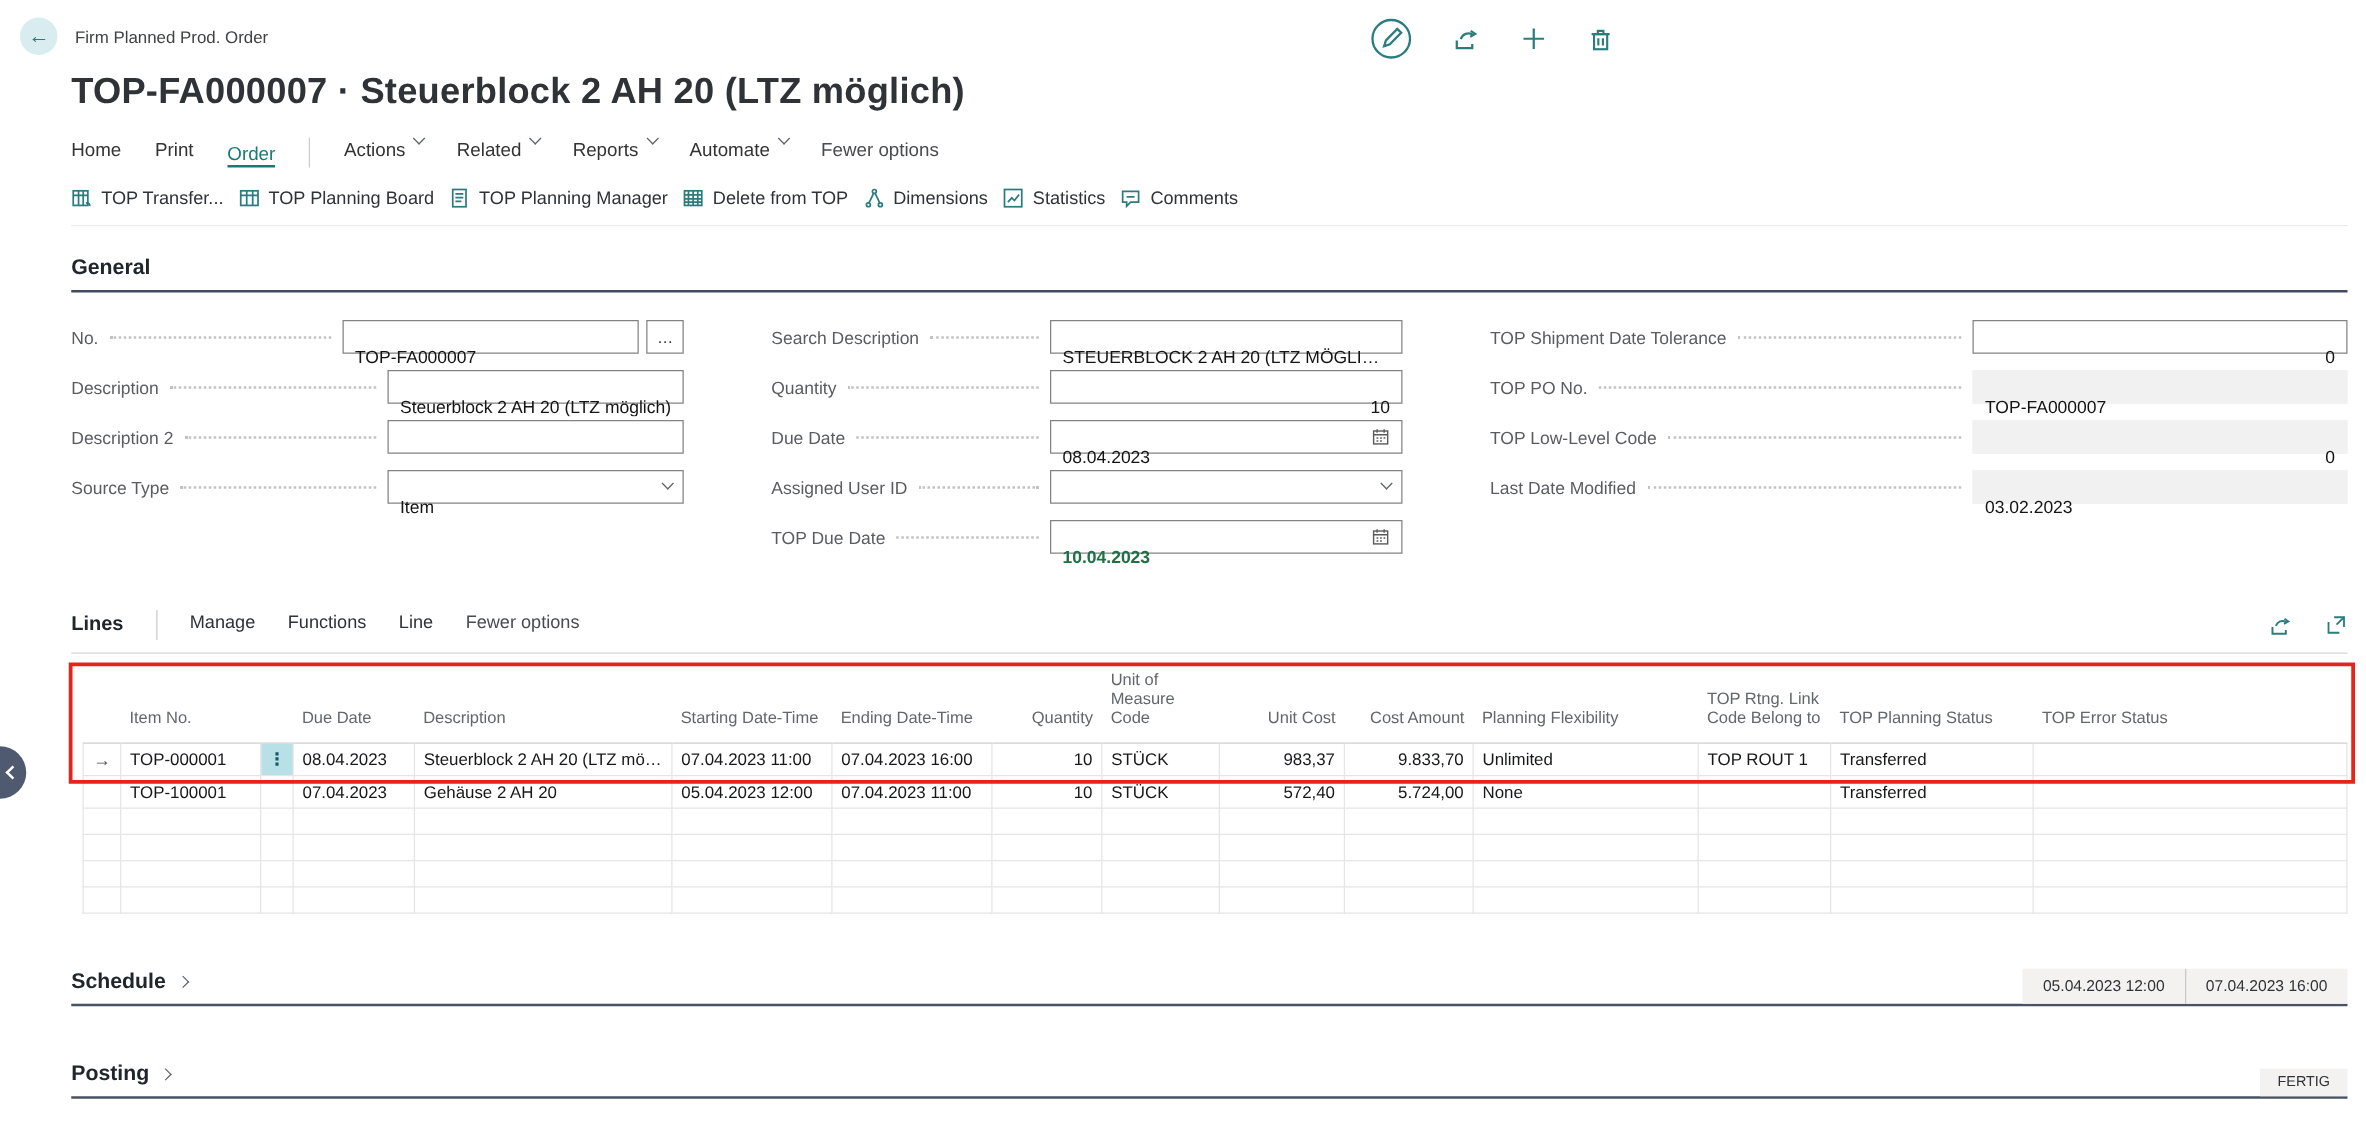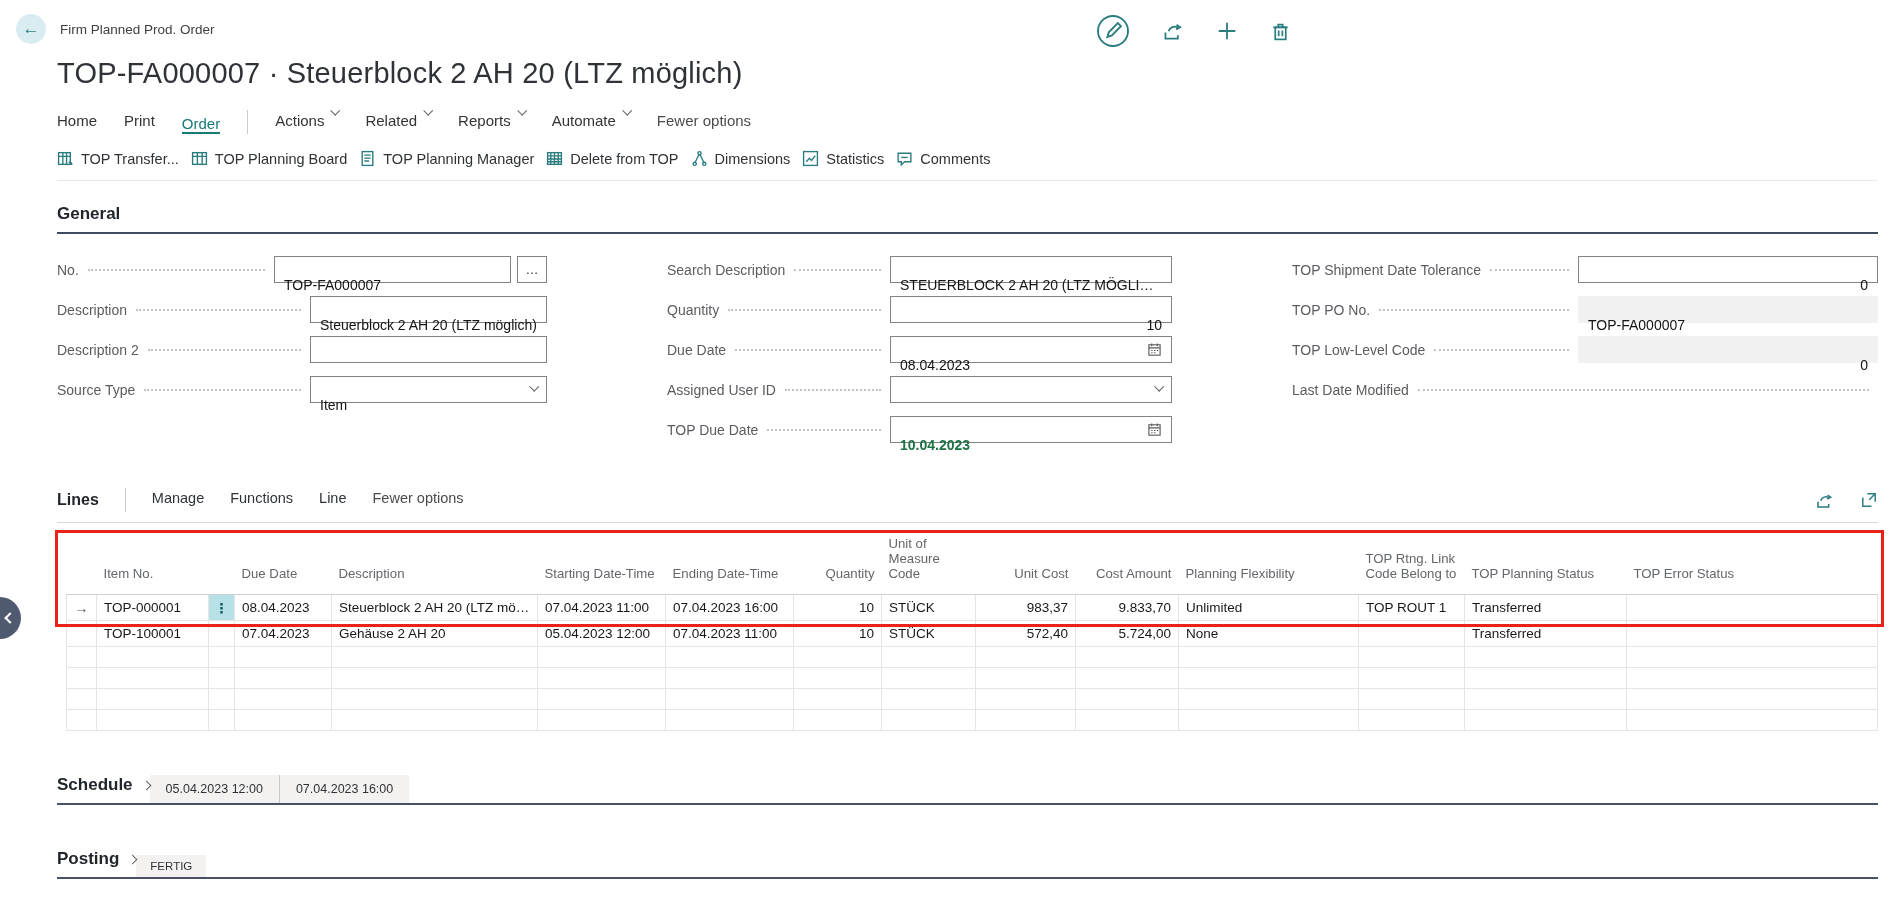--- a/index.html
+++ b/index.html
@@ -15,21 +15,21 @@
 
   
   .topbar { display:flex; align-items:center; padding:13px 0 0 16px; height:45px; }
   .back-btn { width:30px; height:30px; border-radius:50%; background:#d9edf0; color:#2a7c7f;
     display:flex; align-items:center; justify-content:center; font-size:17px; cursor:pointer; }
   .caption { margin-left:14px; font-size:13.5px; color:#3f4143; }
   .top-actions { position:absolute; top:14px; left:1096px; display:flex; gap:32px; align-items:center; }
   .top-actions .abtn { cursor:pointer; }
 
   
-  .page-title { margin:12px 0 0 57px; font-size:29px; font-weight:400; color:#2f3337; letter-spacing:.2px; }
+  .page-title { margin:12px 0 0 57px; font-size:29px; font-weight:700; color:#2f3337; letter-spacing:.2px; }
 
   
   .menu-row { display:flex; align-items:flex-end; gap:27px; margin:20px 0 0 57px; font-size:15px; color:#333; }
   .menu-item { display:flex; align-items:flex-start; gap:7px; padding-bottom:5px; cursor:pointer; }
   .menu-item.selected { color:#177a74; border-bottom:2px solid #177a74; padding-bottom:0; }
   .menu-item.dim { color:#494b4e; }
   .menu-div { width:1px; height:24px; background:#ccc; align-self:center; }
   .chev { width:7px; height:7px; border-right:1.4px solid #5f6368; border-bottom:1.4px solid #5f6368;
     transform:rotate(45deg) translateY(-1px); margin-top:-4px; }
   .chev-right { width:7px; height:7px; border-right:1.6px solid #5f6368; border-bottom:1.6px solid #5f6368;
@@ -38,21 +38,21 @@
   
   .toolbar-wrap { margin:0 15px 0 57px; border-bottom:1px solid #e9e9e9; }
   .toolbar-row { display:flex; align-items:center; gap:12px; padding:16px 0 13px; font-size:14.5px; color:#2f3337; }
   .tool-item { display:flex; align-items:center; gap:7px; cursor:pointer; }
 
   
   .section { margin:0 15px 0 57px; }
   .section-head { font-size:17px; font-weight:700; color:#20262c; padding:23px 0 8px; border-bottom:2px solid #404b63; }
 
   
-  .fields { display:grid; grid-template-columns:490px 505px auto; column-gap:120px; margin:22px 15px 0 57px; }
+  .fields { display:grid; grid-template-columns:490px 505px auto; column-gap:70px; margin:22px 15px 0 57px; }
   .field { display:flex; align-items:center; height:27px; margin-bottom:13px; font-size:14px; }
   .field-label { color:#5a5c60; white-space:nowrap; }
   .leader { flex:1 1 auto; margin:0 9px; height:0; border-bottom:2px dotted #c2c2c2; }
   .ctl { flex:0 0 auto; display:flex; align-items:center; height:27px; border:1px solid #838383;
     background:#fff; padding:0 9px; font-size:14px; color:#141414; cursor:text; }
   .fcol1 .ctl { width:237px; } .fcol2 .ctl { width:282px; } .fcol3 .ctl { width:300px; }
   .ctl.readonly { background:#f1f1f1; border-color:#f1f1f1; cursor:default; }
   .ctl.right { justify-content:flex-end; }
   .ctl .val { white-space:nowrap; overflow:hidden; text-overflow:ellipsis;margin-top:31px; }
   .ctl .tail { margin-left:auto; display:flex; align-items:center; cursor:pointer; }
@@ -78,21 +78,21 @@
   th.right { text-align:right; }
   td { border:1px solid #e5e5e5; height:26px; padding:0 7px; white-space:nowrap;
     overflow:hidden; text-overflow:ellipsis; cursor:cell; }
   td.right { text-align:right; }
   td.select-cell { text-align:center; color:#4a4d52; font-size:14px; padding:0; }
   td.options-cell { text-align:center; padding:0; }
   td.options-active { background:#b7e1e6; color:#135a63; font-size:14px; font-weight:700; }
   tr.empty-row td { height:21px; }
 
   
-  .foot-section { margin:0 15px 0 57px; display:flex; 
+  .foot-section { margin:0 15px 0 57px; display:flex; justify-content:space-between;
     align-items:flex-end; border-bottom:2px solid #4a5164; }
   .foot-title { font-size:17px; font-weight:700; color:#20262c; display:flex; align-items:center;
     gap:8px; padding-bottom:8px; cursor:pointer; }
   .badges { display:flex; }
   .badge { background:#f3f2f1; padding:7px 16px; font-size:12.5px; color:#2f3337; }
   .badge + .badge { border-left:1px solid #c8c8c8; }
   .badge.small { font-size:11.5px; padding:5px 14px;margin-top:12px; }
   .sched { margin-top:44px; } .post { margin-top:38px; }
 
   
@@ -342,20 +342,23 @@
     <div class="field">
       <span class="field-label">TOP Low-Level Code</span>
       <span class="leader"></span>
       <div class="ctl readonly right">
           <span class="val">0</span>
         </div>
     </div>
     <div class="field">
       <span class="field-label">Last Date Modified</span>
       <span class="leader"></span>
+      <div class="ctl readonly">
+          <span class="val">03.02.2023</span>
+        </div>
     </div>
   </div>
 </div>
 
 <div class="lines-bar">
   <span class="lines-title">Lines</span>
   <div class="menu-div"></div>
   <div class="menu-item">
       <span>Manage</span>
     </div>

